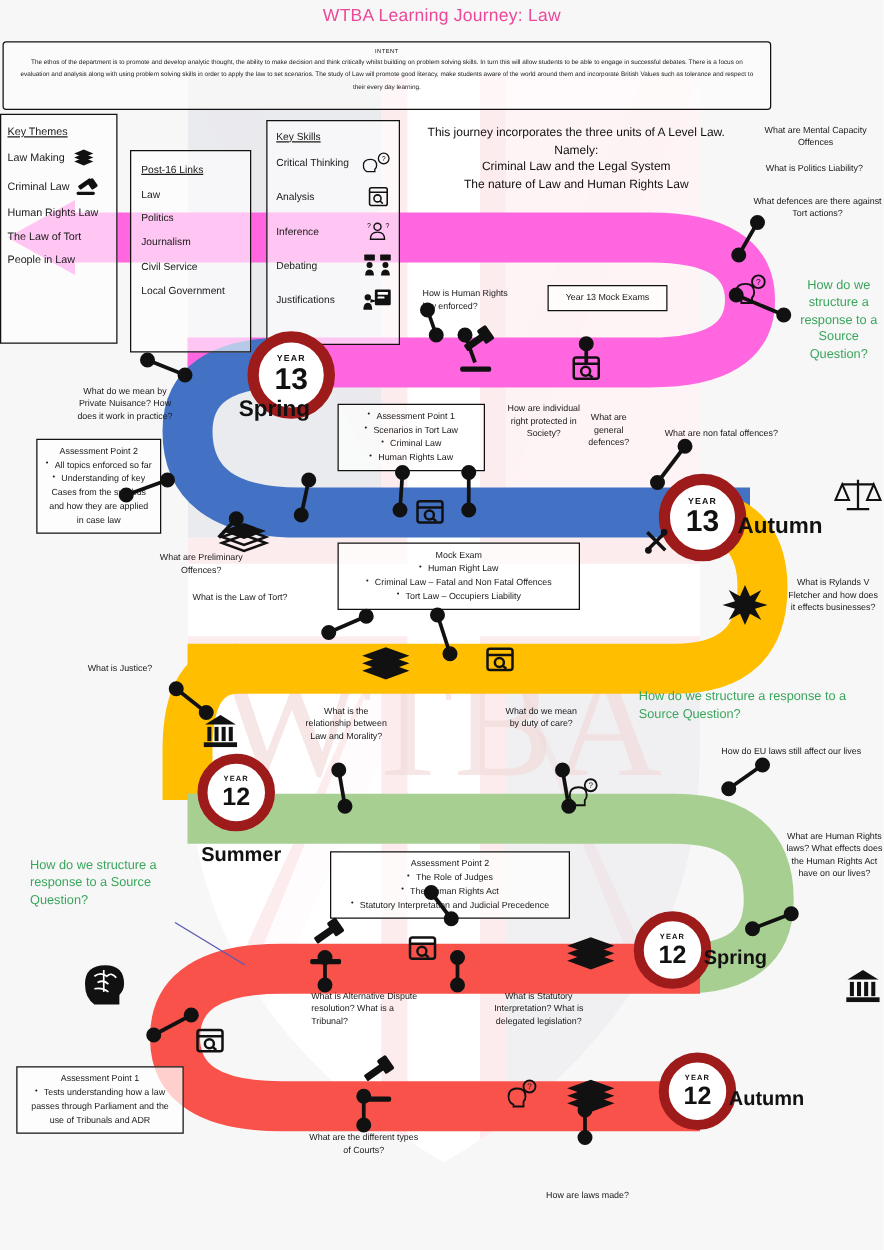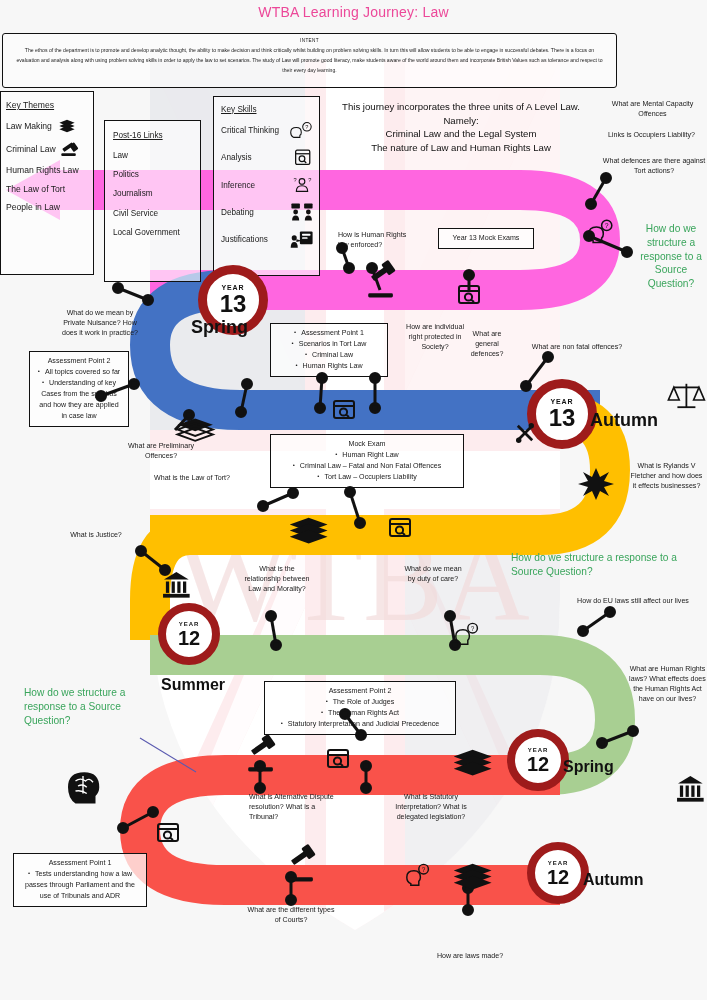--- a/index.html
+++ b/index.html
@@ -551,21 +551,21 @@
   </div>
 
   <div id="units-blurb">
     <div>This journey incorporates the three units of A Level Law.</div>
     <div>Namely:</div>
     <div>Criminal Law and the Legal System</div>
     <div>The nature of Law and Human Rights Law</div>
   </div>
 
   <div class="q" style="left:600px; top:100px; width:105px;">What are Mental Capacity Offences</div>
-  <div class="q" style="left:596px; top:131px; width:111px;">Links is Occupiers Liability?</div>
+  <div class="q" style="left:596px; top:131px; width:111px;">What is Politics Liability?</div>
   <div class="q" style="left:602px; top:157px; width:104px;">What defences are there against Tort actions?</div>
   <div class="q left" style="left:338px; top:231px; width:78px;">How is Human Rights law enforced?</div>
   <div class="q" style="left:57px; top:309px; width:86px;">What do we mean by Private Nuisance? How does it work in practice?</div>
   <div class="q" style="left:404px; top:323px; width:62px;">How are individual right protected in Society?</div>
   <div class="q" style="left:460px; top:330px; width:54px;">What are general defences?</div>
   <div class="q" style="left:526px; top:343px; width:102px;">What are non fatal offences?</div>
   <div class="q" style="left:118px; top:442px; width:86px;">What are Preliminary Offences?</div>
   <div class="q" style="left:139px; top:474px; width:106px;">What is the Law of Tort?</div>
   <div class="q" style="left:630px; top:462px; width:73px;">What is Rylands V Fletcher and how does it effects businesses?</div>
   <div class="q" style="left:60px; top:531px; width:72px;">What is Justice?</div>
@@ -591,21 +591,21 @@
       <li>Assessment Point 1</li>
       <li>Scenarios in Tort Law</li>
       <li>Criminal Law</li>
       <li>Human Rights Law</li>
     </ul>
   </div>
 
   <div class="abox" style="left:29px; top:351px; width:100px; text-align:center;">
     <div class="abox-title">Assessment Point 2</div>
     <ul>
-      <li>All topics covered so far</li>
+      <li>All topics enforced so far</li>
       <li>Understanding of key Cases from the syllabus and how they are applied in case law</li>
     </ul>
   </div>
 
   <div class="abox" style="left:270px; top:434px; width:194px;">
     <div class="abox-title">Mock Exam</div>
     <ul>
       <li>Human Right Law</li>
       <li>Criminal Law – Fatal and Non Fatal Offences</li>
       <li>Tort Law – Occupiers Liability</li>

